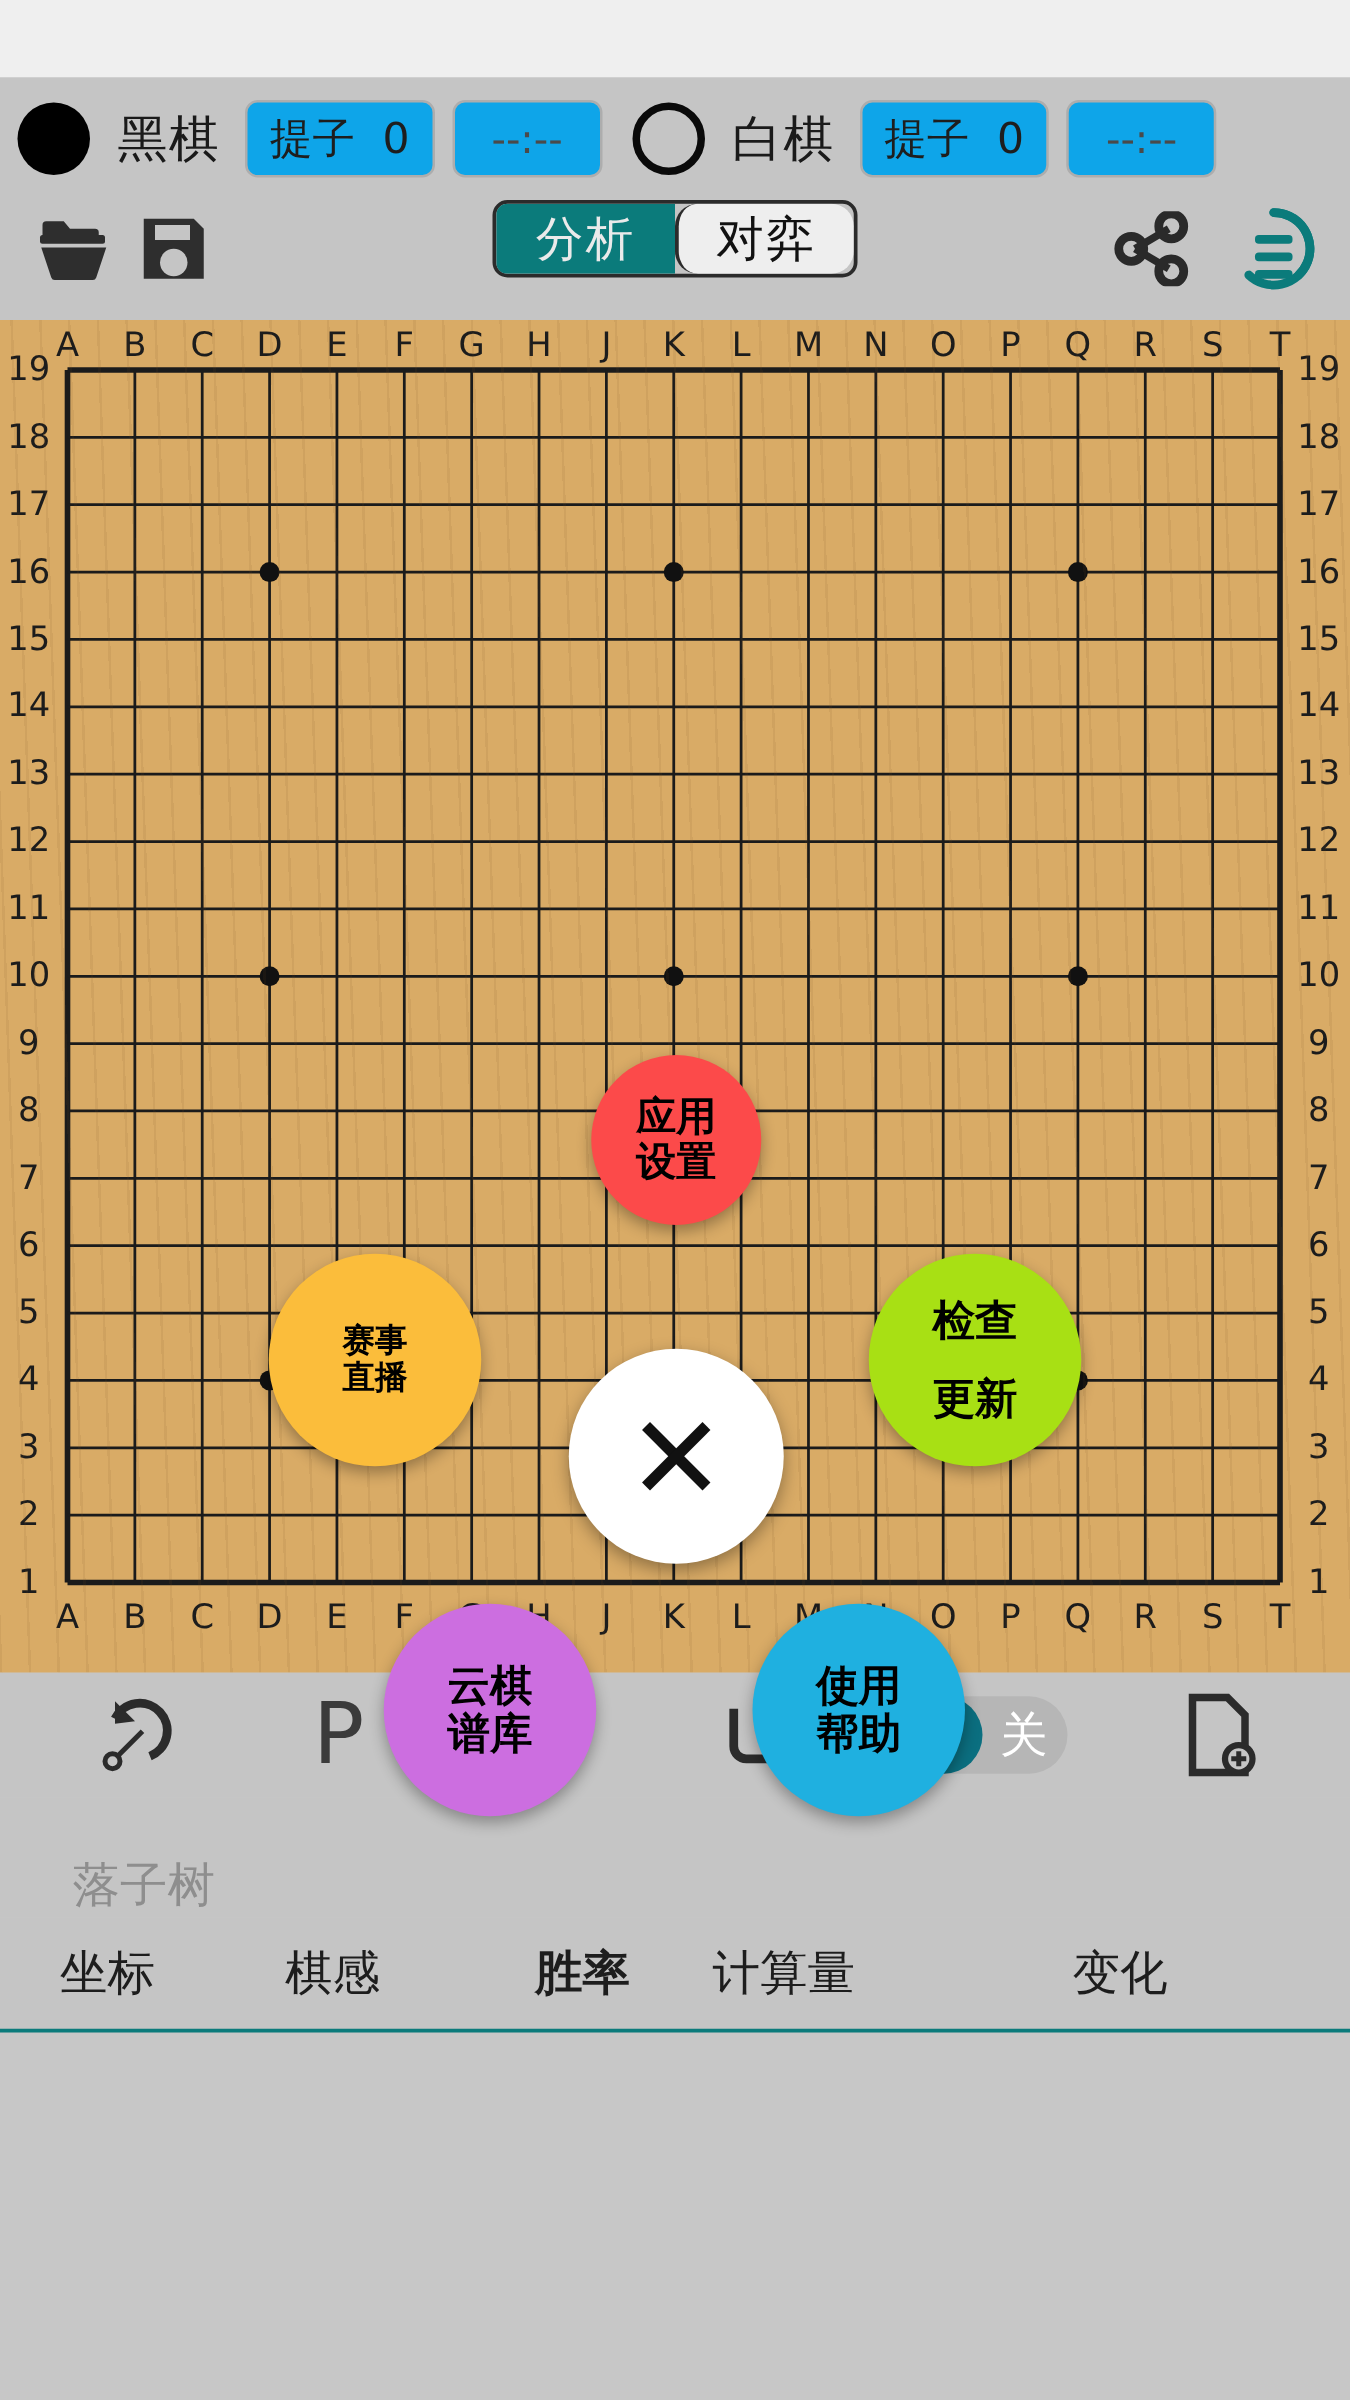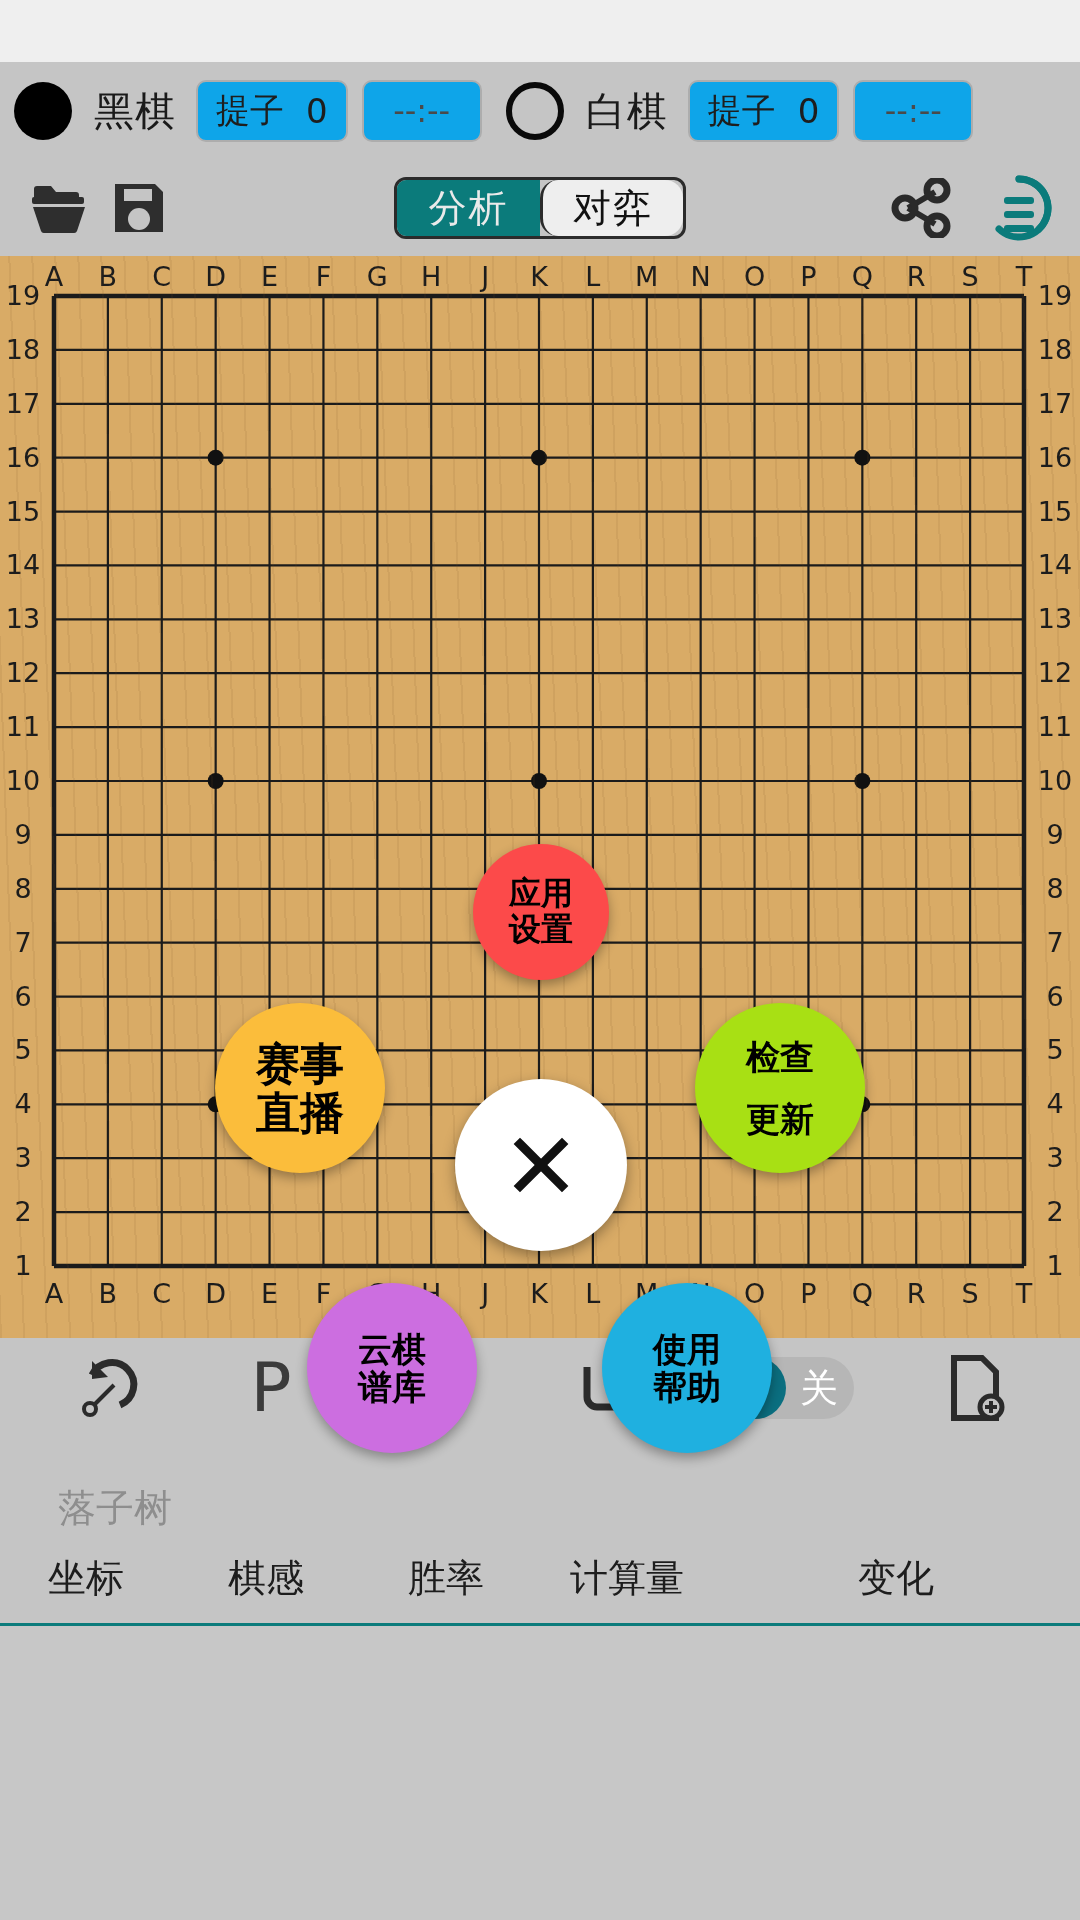--- a/index.html
+++ b/index.html
@@ -35,21 +35,21 @@
     padding: 0 18px; font-size: 34px; color: #1e1e1e; white-space: nowrap;
   }
   .chip .cap-label { margin-right: 22px; }
   .chip.timer { min-width: 120px; color: #4a4a4a; font-size: 32px; }
   .sp-sm { width: 14px; flex:0 0 auto;}
   .sp-md { width: 24px; flex:0 0 auto;}
 
   
   .toolrow {
     height: 96px; background: #c5c5c5;
-    display: flex; align-items: center; padding: 0 22px;
+    display: flex; align-items: flex-start; padding: 0 22px;
     position: relative;
     text-decoration: underline;
   }
   .icon-btn {
     width: 78px; height: 78px; display: flex;
     align-items: center; justify-content: center; flex: 0 0 auto;
   }
   .segmented {
     position: absolute; left: 50%; transform: translateX(-50%);
     display: flex; height: 62px; border: 3px solid #2b2b2b;
@@ -381,39 +381,39 @@
     </div>
   </div>
 
   <div class="tabrow" id="tabrow">
       <div class="tab ">落子树</div>
     </div>
 
   <div class="colheads" id="colheads">
       <div class="colhead" style="left:48px;">坐标</div>
       <div class="colhead" style="left:228px;">棋感</div>
-      <div class="colhead" style="left:408px;">胜率</div>
+      <div class="colhead" style="left:428px;font-weight:bold;">胜率</div>
       <div class="colhead" style="left:570px;">计算量</div>
       <div class="colhead" style="left:858px;">变化</div>
     </div>
 
   <div class="content-blank" style="height:560px"></div>
 
   <div id="fab-layer">
       <div class="fab" style="
         width:136px;height:136px;
         left:473px; top:844px;
         background:#fc4a4a; font-size:32px;">
         <span>应用</span>
         <span>设置</span>
       </div>
       <div class="fab" style="
         width:170px;height:170px;
         left:215px; top:1003px;
-        background:#fbbd3b; font-size:44px;">
+        background:#fbbd3b; font-size:26px;">
         <span>赛事</span>
         <span>直播</span>
       </div>
       <div class="fab" style="
         width:170px;height:170px;
         left:695px; top:1003px;
         background:#a8e014; font-size:34px;gap:24px;">
         <span>检查</span>
         <span>更新</span>
       </div>

